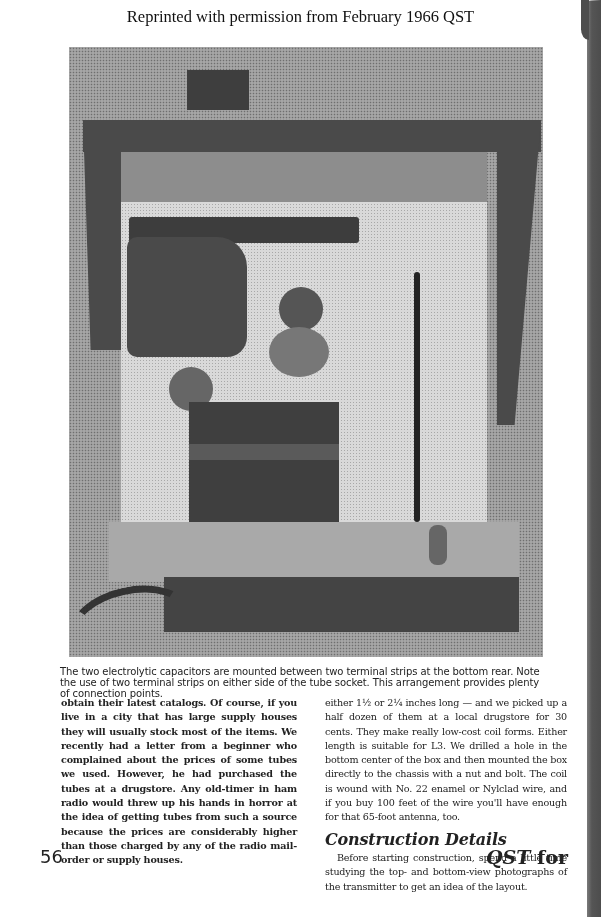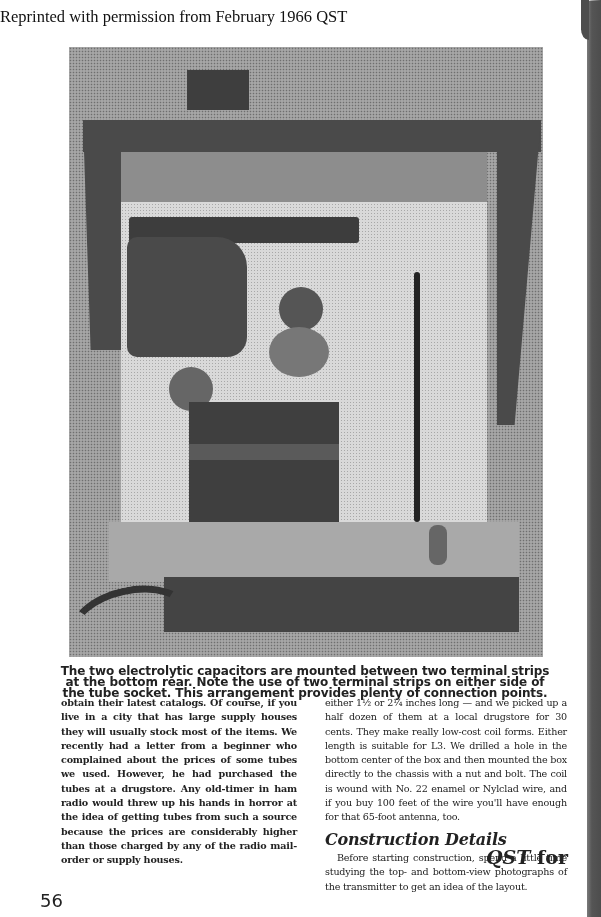--- a/index.html
+++ b/index.html
@@ -11,21 +11,21 @@
     .page-edge {
       position: absolute; right: 0; top: 0; width: 14px; height: 917px;
       background: linear-gradient(90deg, #7a7a7a 0%, #555 35%, #4d4d4d 100%);
       border-top-left-radius: 40px 6px;
     }
     .page-edge::before {
       content: ""; position: absolute; left: -6px; top: 0; width: 8px; height: 40px;
       background: #4d4d4d; border-bottom-left-radius: 30px 40px;
     }
     .reprint-header {
-      position: absolute; left: 0; right: 0; top: 7px; text-align: left;
+      position: absolute; left: 0; right: 0; top: 7px; text-align: center;
       font-family: "Liberation Serif", serif; font-size: 16.5px; color: #111;
     }
     .photo {
       position: absolute; left: 69px; top: 47px; width: 474px; height: 610px;
       background-color: #9a9a9a;
       background-image:
         radial-gradient(#6f6f6f 0.7px, transparent 0.9px),
         radial-gradient(#c8c8c8 0.7px, transparent 0.9px);
       background-size: 3px 3px, 3px 3px;
       background-position: 0 0, 1.5px 1.5px;
@@ -47,39 +47,39 @@
     .ph-cap { left: 200px; top: 280px; width: 60px; height: 50px; background: #777; border-radius: 50%; }
     .ph-disc { left: 100px; top: 320px; width: 44px; height: 44px; background: #666; border-radius: 50%; }
     .ph-transformer { left: 120px; top: 355px; width: 150px; height: 120px; background: #3f3f3f; }
     .ph-transformer::after { content: ""; position: absolute; left: 0; right: 0; top: 42px; height: 16px; background: #5a5a5a; }
     .ph-wire { left: 345px; top: 225px; width: 6px; height: 250px; background: #222; border-radius: 3px; }
     .ph-front { left: 40px; top: 475px; width: 410px; height: 60px; background: #a9a9a9; }
     .ph-jack { left: 360px; top: 478px; width: 18px; height: 40px; background: #666; border-radius: 8px; }
     .ph-cabinet { left: 95px; top: 530px; width: 355px; height: 55px; background: #444; }
     .ph-cord { left: 0; top: 540px; width: 110px; height: 60px; border: 7px solid #333; border-color: #333 transparent transparent transparent; border-radius: 50%; transform: rotate(-12deg); }
     .caption {
-      position: absolute; left: 60px; width: 490px; top: 666px; text-align: center;
-      font-family: "DejaVu Sans", sans-serif; font-size: 12px; font-weight: bold; line-height: 11px; color: #222;
+      position: absolute; left: 60px; width: 490px; top: 666px; 
+      font-family: "DejaVu Sans", sans-serif; font-size: 10px; font-weight: normal; line-height: 11px; color: #222;
       letter-spacing: -0.1px;
     }
     .col {
       position: absolute; top: 696px; width: 236px;
       font-family: "DejaVu Serif", serif; font-size: 9.6px; line-height: 14.3px; color: #222;
       text-align: justify; letter-spacing: -0.2px;
     }
     .col.left { left: 61px; font-weight: bold; }
     .col.right { left: 325px; width: 242px; }
     .col p { margin: 0; }
     .col p.indent { text-indent: 12px; }
     .col .subhead {
       text-align: left; font-weight: bold; font-style: italic; font-size: 16px;
       margin: 8px 0 4px 0;
     }
     .folio {
-      position: absolute; left: 40px; top: 890px;
+      position: absolute; left: 40px; top: 846px;
       font-family: "DejaVu Sans", sans-serif; font-size: 18px; color: #222;
     }
     .running-foot {
       position: absolute; left: 486px; top: 846px;
       font-family: "DejaVu Serif", serif; font-size: 19px; font-weight: bold; color: #222;
     }
     .running-foot .mag { font-style: italic; }
   </style>
 </head>
 <body>

